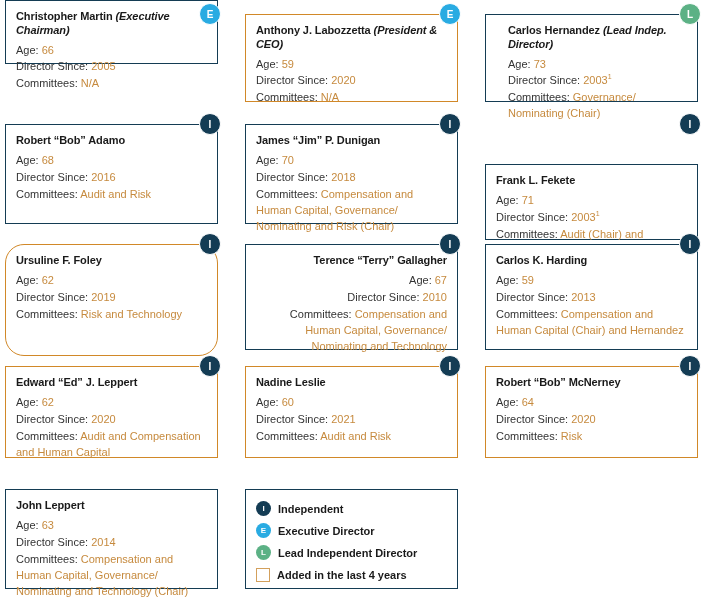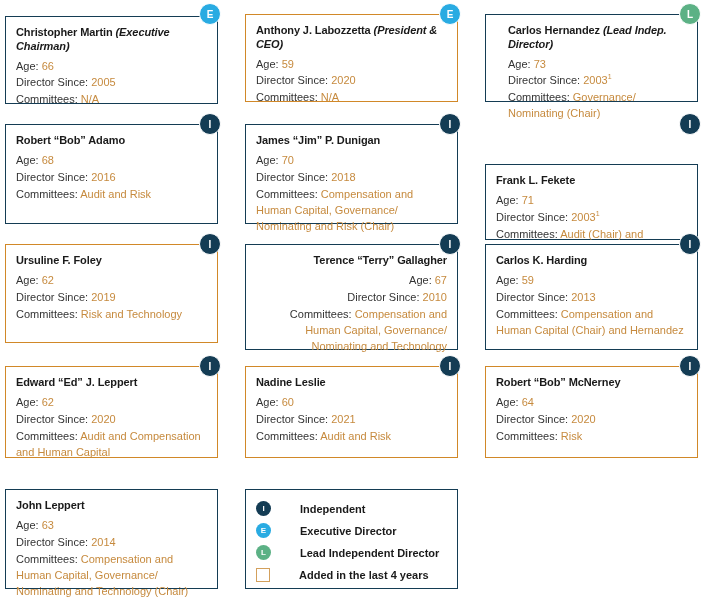--- a/index.html
+++ b/index.html
@@ -111,28 +111,27 @@
     background: #ffffff;
     box-sizing: border-box;
     flex: 0 0 auto;
     margin-right: 7px;
   }
   .legend-label {
     font-size: 11px;
     font-weight: bold;
     color: #1a1a1a;
     white-space: nowrap;
-    margin-left: 22px;
   }
 </style>
 </head>
 <body>
 
 <div id="board">
-    <div class="card" style="left: 5px; top: 16px; height: 88px;">
+    <div class="card" style="left: 5px; top: 0; height: 64px;">
       <div class="name"><span>Christopher Martin</span><span class="role"> (Executive Chairman)</span></div>
       <div class="row"><span class="lab">Age: </span><span class="val">66</span></div>
       <div class="row"><span class="lab">Director Since: </span><span class="val">2005</span></div>
       <div class="row"><span class="lab">Committees: </span><span class="val">N/A</span></div>
     </div>
     <div class="badge badge-E" style="left: 199px; top: 3px;">E</div>
     <div class="card added" style="left: 245px; top: 14px; height: 88px;">
       <div class="name"><span>Anthony J. Labozzetta</span><span class="role"> (President &amp; CEO)</span></div>
       <div class="row"><span class="lab">Age: </span><span class="val">59</span></div>
       <div class="row"><span class="lab">Director Since: </span><span class="val">2020</span></div>
@@ -160,21 +159,21 @@
       <div class="row"><span class="lab">Committees: </span><span class="val">Compensation and Human Capital, Governance/ Nominating and Risk (Chair)</span></div>
     </div>
     <div class="badge badge-I" style="left: 439px; top: 113px;">I</div>
     <div class="card" style="left: 485px; top: 136px; height: 76px; margin-top: 28px;">
       <div class="name"><span>Frank L. Fekete</span></div>
       <div class="row"><span class="lab">Age: </span><span class="val">71</span></div>
       <div class="row"><span class="lab">Director Since: </span><span class="val">2003<sup>1</sup></span></div>
       <div class="row"><span class="lab">Committees: </span><span class="val">Audit (Chair) and Governance/Nominating</span></div>
     </div>
     <div class="badge badge-I" style="left: 679px; top: 113px;">I</div>
-    <div class="card added" style="left: 5px; top: 244px; height: 99px;">
+    <div class="card added" style="left: 5px; top: 244px; height: 112px; border-radius: 19px;">
       <div class="name"><span>Ursuline F. Foley</span></div>
       <div class="row"><span class="lab">Age: </span><span class="val">62</span></div>
       <div class="row"><span class="lab">Director Since: </span><span class="val">2019</span></div>
       <div class="row"><span class="lab">Committees: </span><span class="val">Risk and Technology</span></div>
     </div>
     <div class="badge badge-I" style="left: 199px; top: 233px;">I</div>
     <div class="card" style="left: 245px; top: 244px; height: 106px; text-align: right;">
       <div class="name"><span>Terence “Terry” Gallagher</span></div>
       <div class="row"><span class="lab">Age: </span><span class="val">67</span></div>
       <div class="row"><span class="lab">Director Since: </span><span class="val">2010</span></div>

